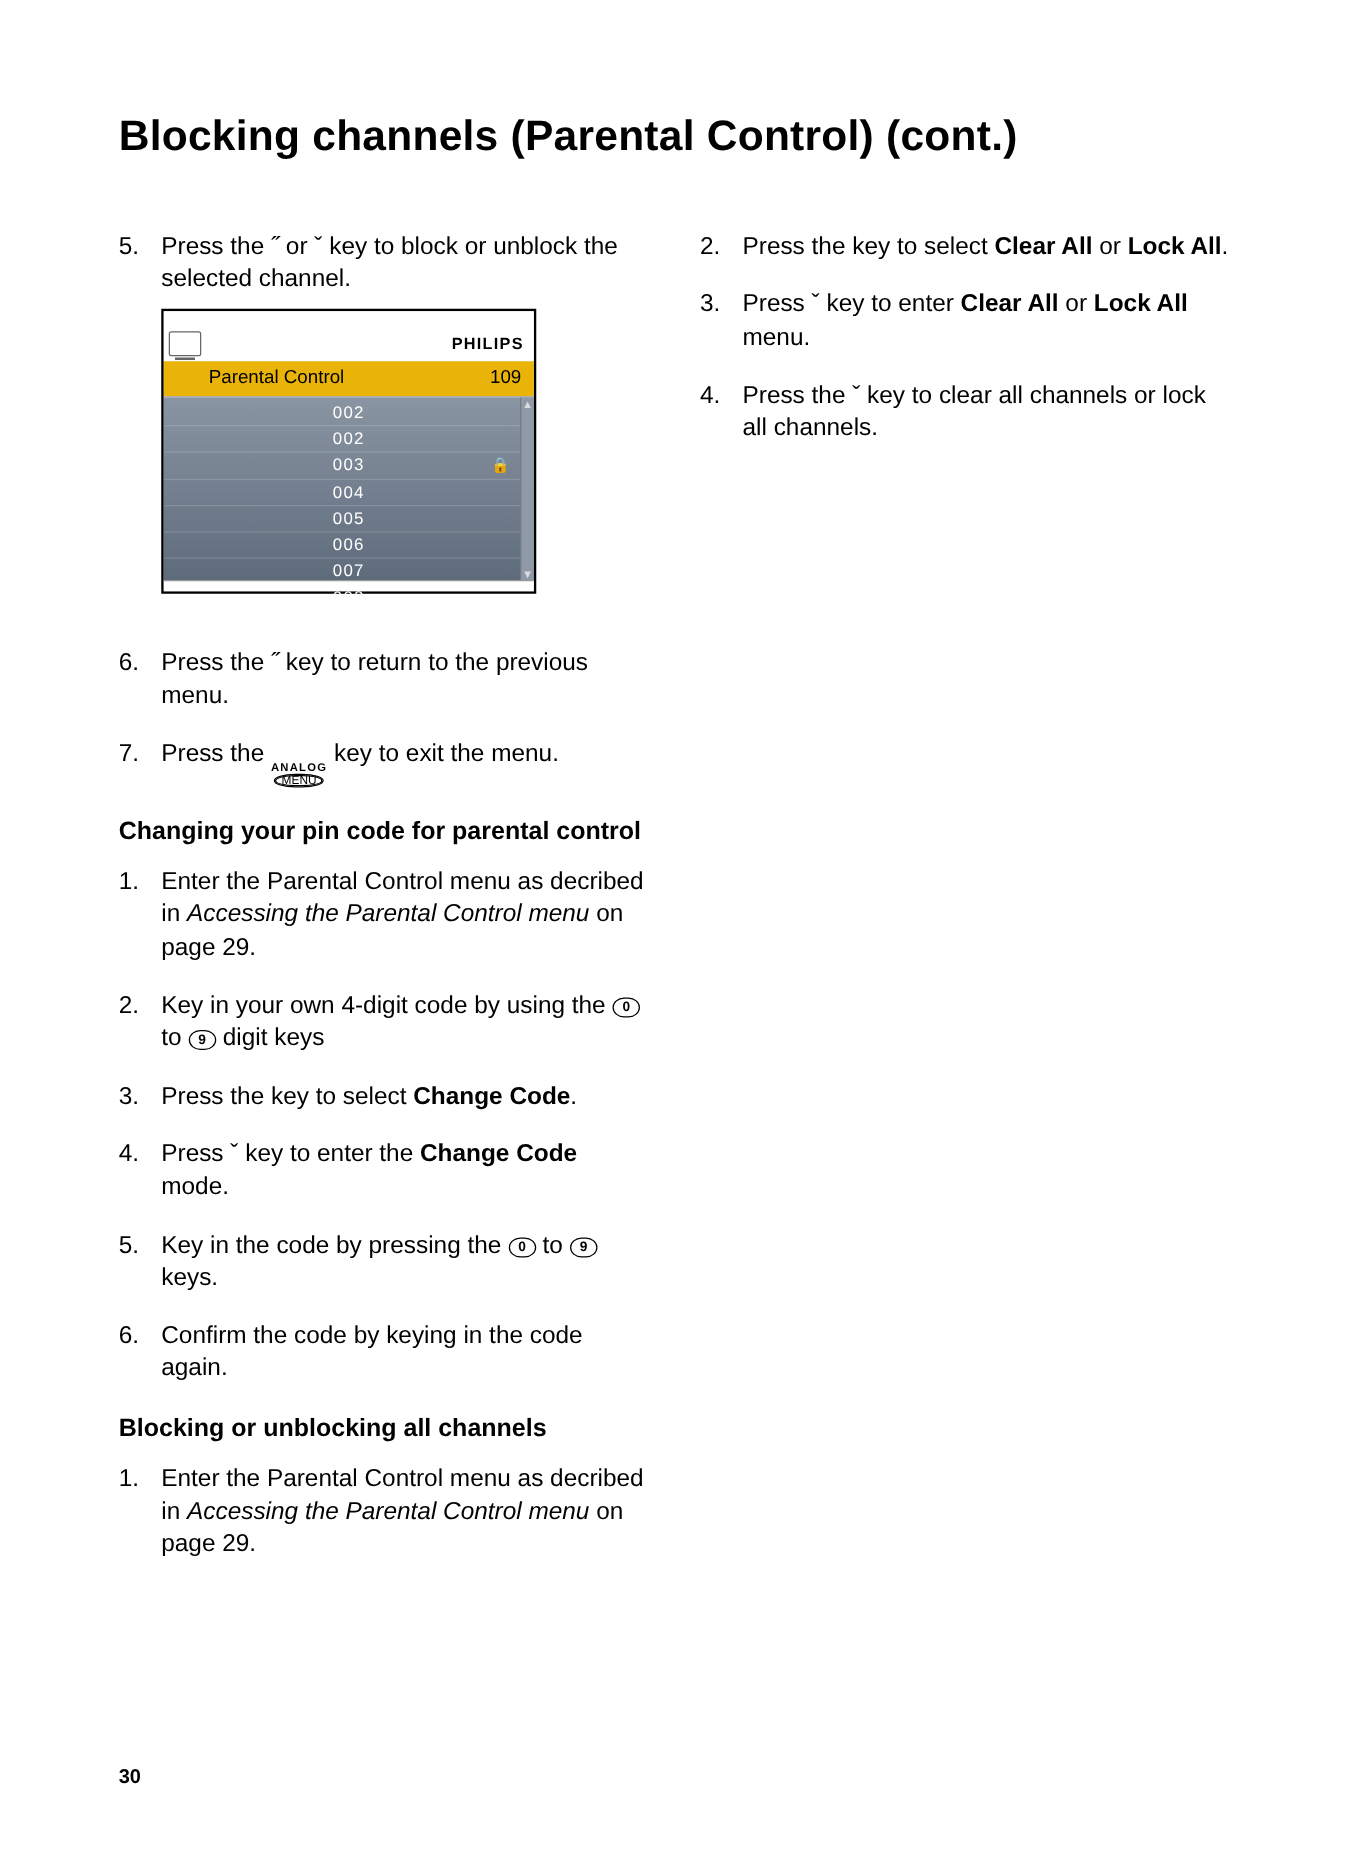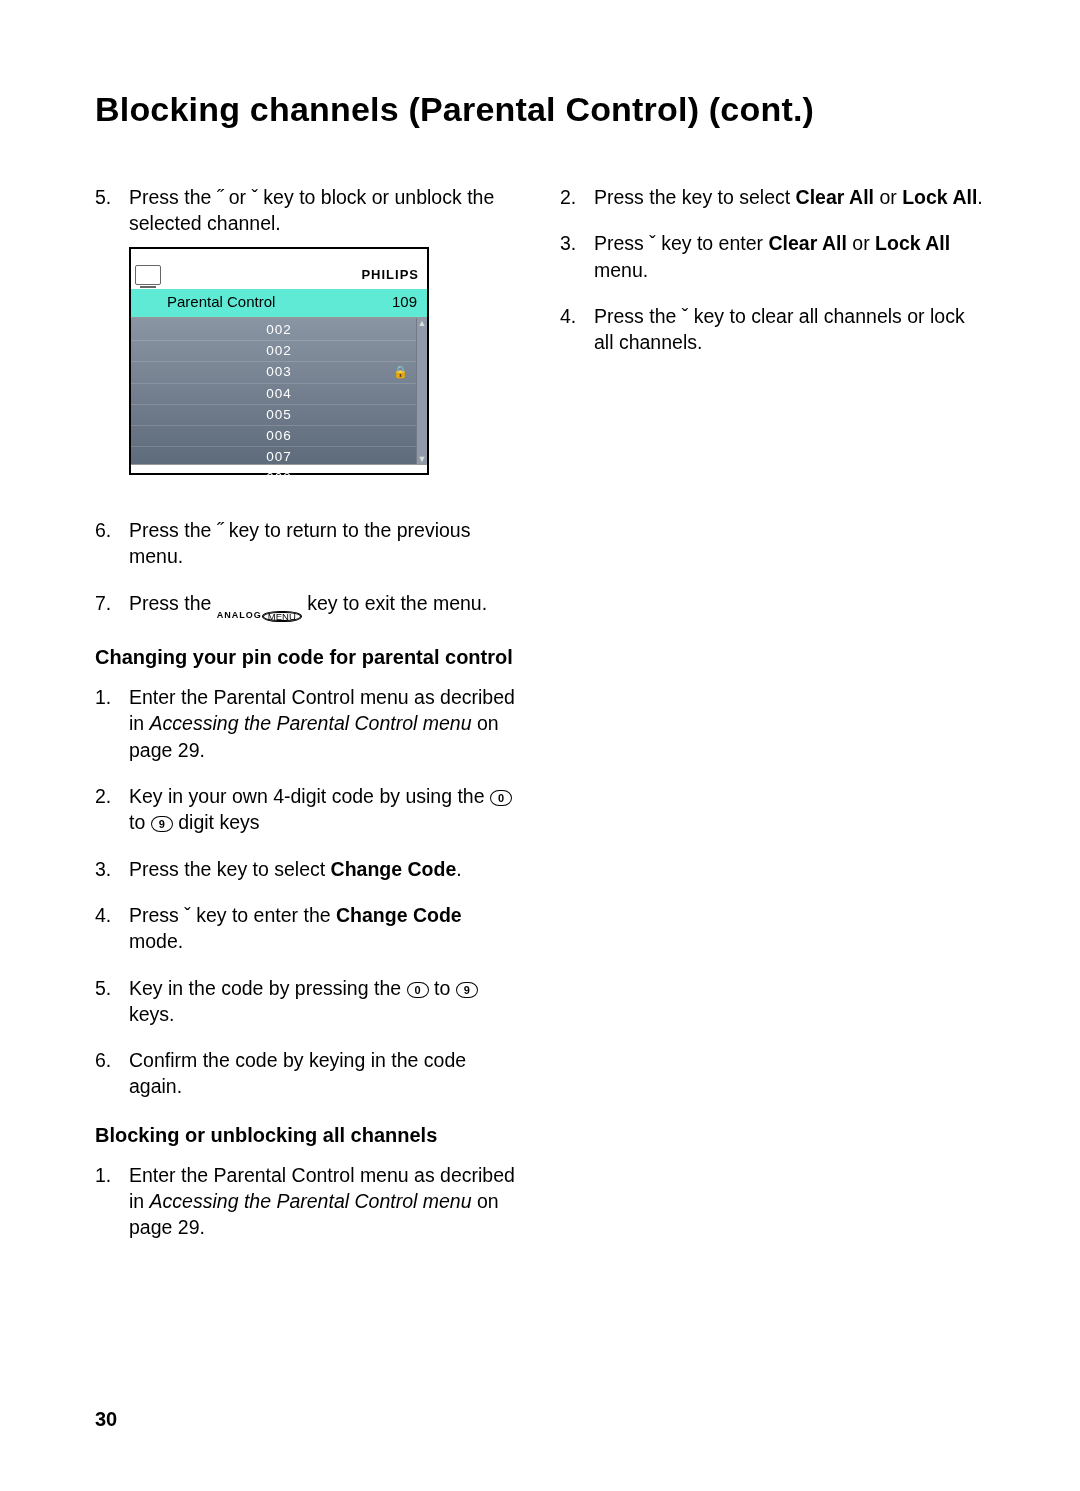--- a/index.html
+++ b/index.html
@@ -57,21 +57,21 @@
     font-weight: 700;
     font-size: 20px;
     margin: 22px 0 14px 0;
     line-height: 1.3;
   }
   .page-num {
     position: absolute;
     left: 95px;
     bottom: 60px;
     font-weight: 700;
-    font-size: 20px;
+    font-size: 16px;
   }
   
   .osd {
     margin: 10px 0 22px 0;
     width: 300px;
     border: 2px solid #000;
     box-sizing: border-box;
     font-size: 14px;
   }
   .osd-top {
@@ -99,21 +99,21 @@
     content: "";
     position: absolute;
     left: 4px; right: 4px; bottom: -4px;
     height: 2px; background: #666;
   }
   .osd-header {
     display: flex;
     justify-content: space-between;
     padding: 3px 10px 5px 36px;
     font-size: 15px;
-    background: #5eead4;
+    background: #eab308;
   }
   .osd-body {
     display: flex;
     height: 146px;
     border-top: 1px solid #999;
   }
   .osd-left {
     flex: 0 0 46%;
     background: linear-gradient(#e8e8e8, #c9c9c9);
     border-right: 1px solid #888;
@@ -174,21 +174,22 @@
     border-radius: 50% / 60%;
     padding: 0 7px;
     font-size: 11px;
     font-weight: 700;
     line-height: 14px;
     vertical-align: 1px;
     background: #fff;
   }
   .menu-key {
     display: inline-flex;
-    flex-direction: row;
+    flex-direction: column;
+    align-items: center;
     vertical-align: -8px;
     line-height: 1;
   }
   .menu-key .ana {
     font-size: 9px;
     letter-spacing: 1px;
     font-weight: 600;
   }
   .menu-key .btn {
     border: 1.4px solid #000;

